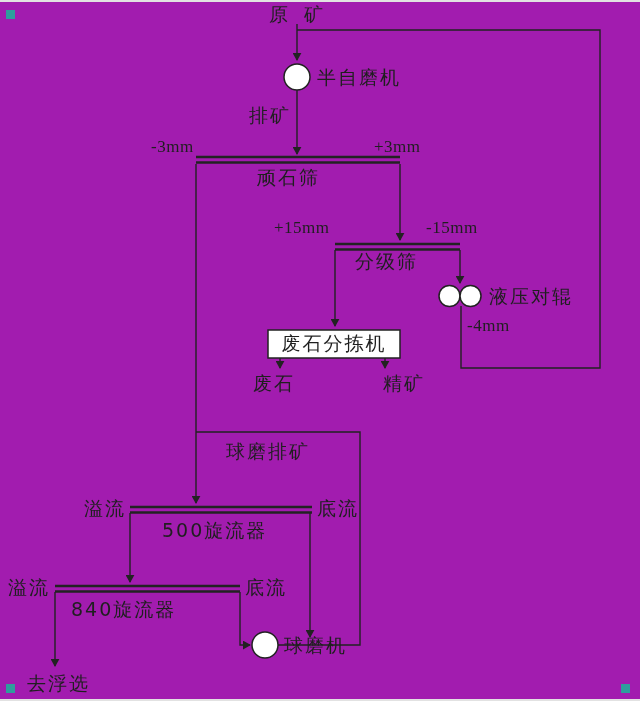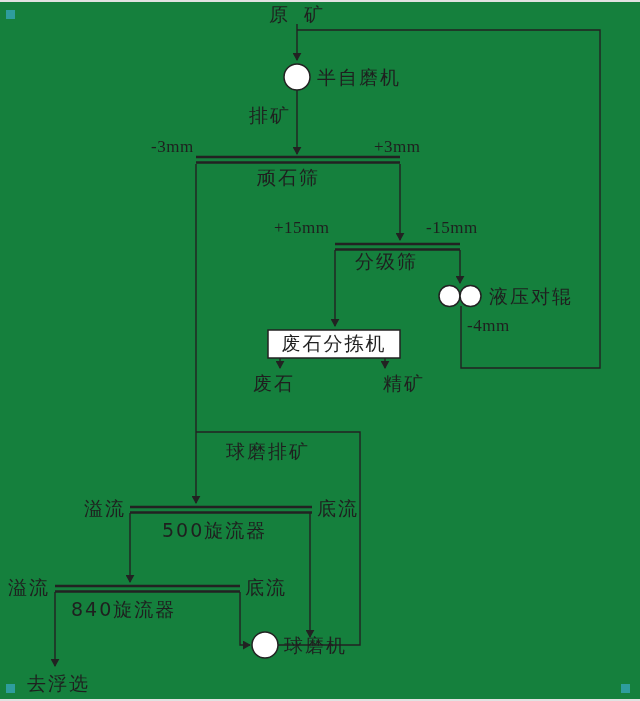--- a/index.html
+++ b/index.html
@@ -1,17 +1,17 @@
 <!DOCTYPE html>
 <html><head>
 <meta charset="utf-8">
 <style>
   html,body{margin:0;padding:0;background:#ffffff;}
   .stage{
-    width:640px;height:701px;position:relative;background:#15803d;
+    width:640px;height:701px;position:relative;background:#a21caf;
     font-family:"DejaVu Sans",sans-serif;overflow:hidden;
   }
   svg{display:block;}
   text{fill:#1f1f1f;}
   .cn{font-family:"DejaVu Sans","Liberation Sans",sans-serif;font-size:19px;letter-spacing:2px;}
   .cnw{font-family:"DejaVu Sans","Liberation Sans",sans-serif;font-size:19px;letter-spacing:5px;}
   .en{font-family:"Liberation Serif","DejaVu Serif",serif;font-size:17px;letter-spacing:0.5px;}
   .flow{stroke:#222222;stroke-width:1.4;fill:none;}
   .bar{stroke:#222222;stroke-width:2.4;fill:none;}
   .node{stroke:#222222;stroke-width:1.5;fill:#ffffff;}

